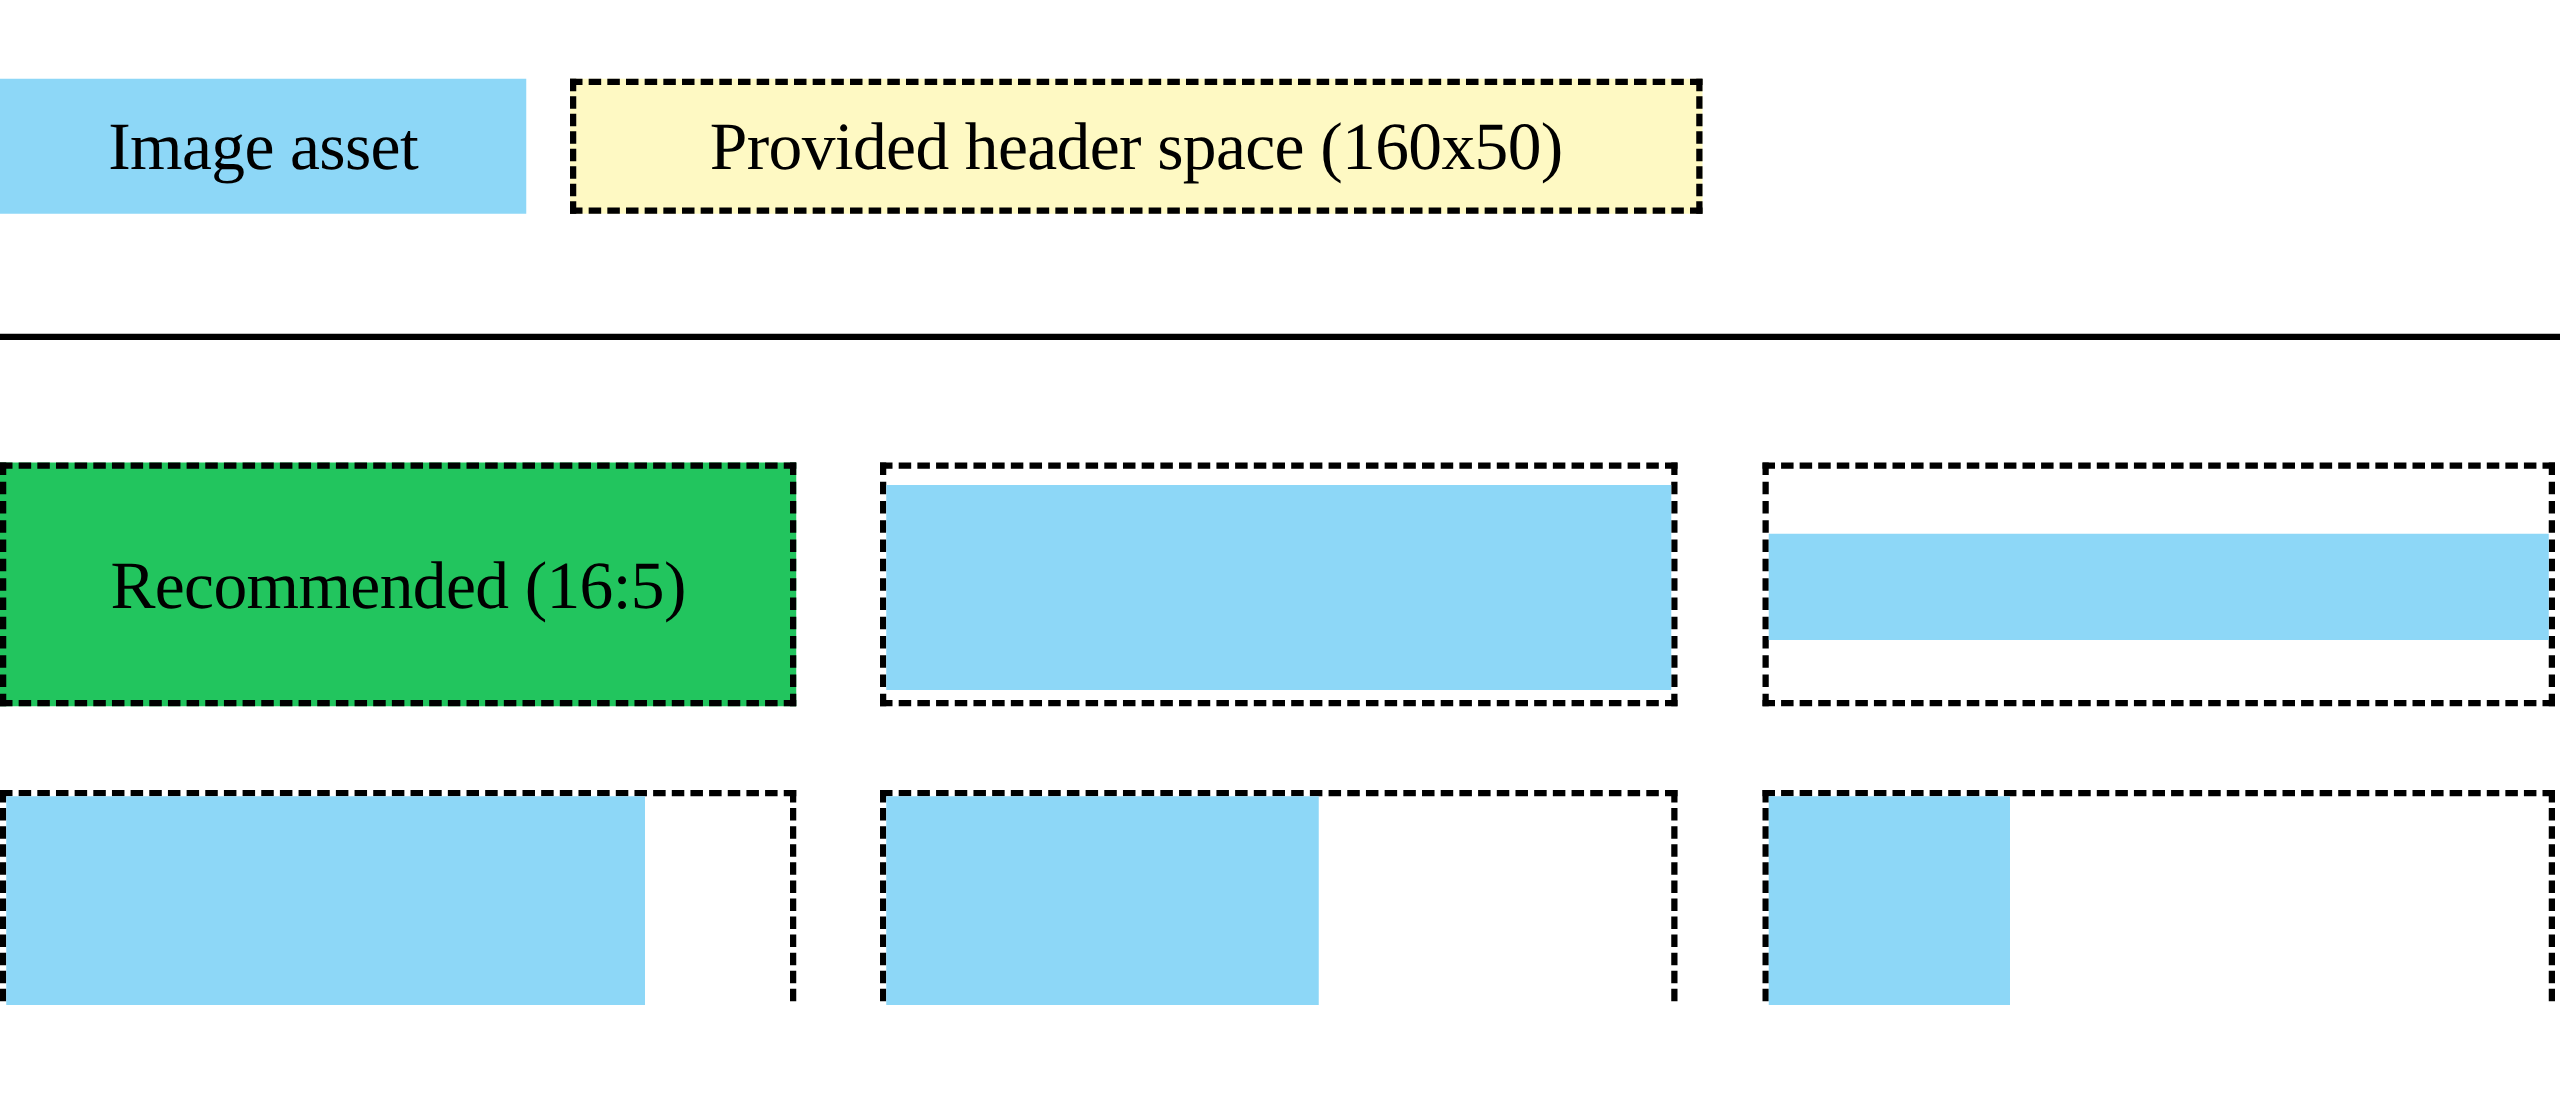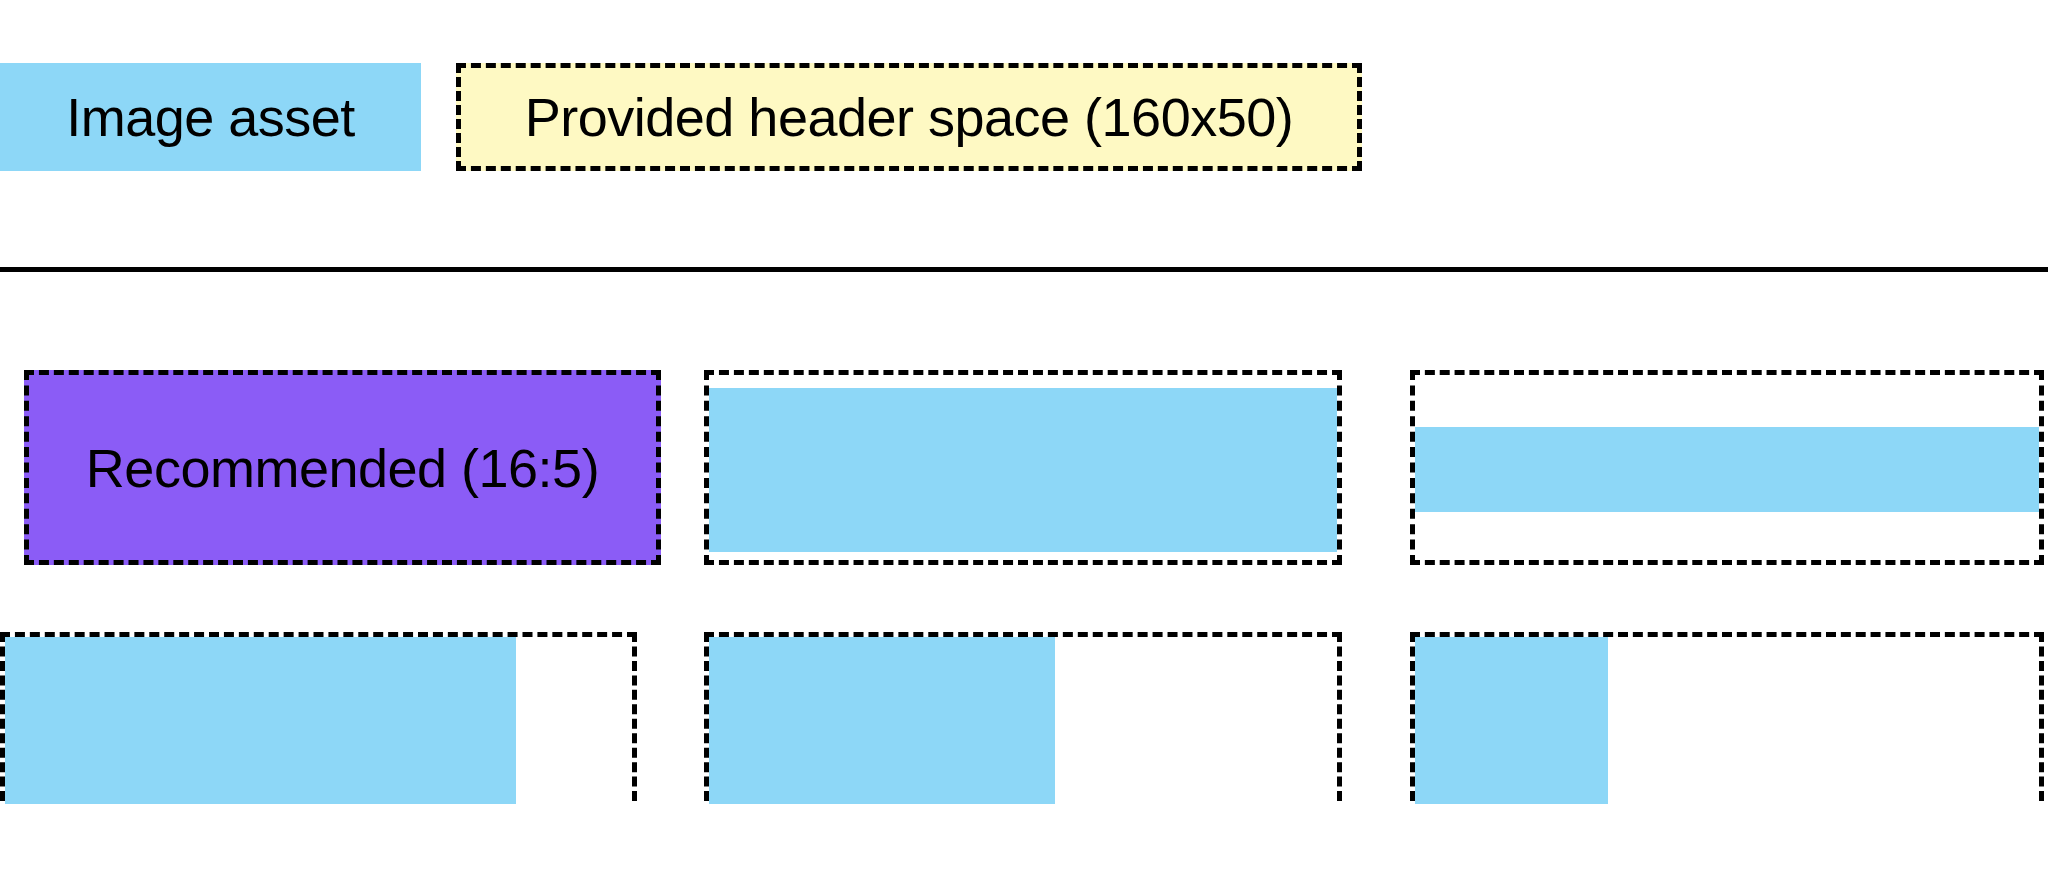--- a/index.html
+++ b/index.html
@@ -6,21 +6,21 @@
     margin: 0;
     padding: 0;
     background: #ffffff;
   }
   .canvas {
     position: relative;
     width: 2048px;
     height: 804px;
     background: #ffffff;
     overflow: hidden;
-    font-family: Liberation Sans, sans-serif;
+    font-family: Liberation Serif, serif;
     color: #000000;
   }
   .label {
     font-size: 54px;
     font-weight: 500;
     letter-spacing: -0.5px;
     white-space: nowrap;
     color: #000000;
   }
   .abs { position: absolute; }
@@ -70,21 +70,21 @@
   <div class="abs legend-swatch centered" style="background: rgb(141, 215, 247);">
     <span class="label">Image asset</span>
   </div>
 
   <div class="abs legend-dashed centered">
     <span class="label">Provided header space (160x50)</span>
   </div>
 
   <div class="abs rule"></div>
 
-  <div class="abs example-box row1 col1 centered" style="background: #8b5cf6; margin-left: 24px;">
+  <div class="abs example-box row1 col1 centered" style="background: #22c55e;">
     <span class="label">Recommended (16:5)</span>
   </div>
 
   <div class="abs example-box row1 col2">
     <div class="fill-rect" style="background: rgb(141, 215, 247); top: 13px; left: 0px; width: 628px; height: 164px;"></div>
   </div>
 
   <div class="abs example-box row1 col3">
     <div class="fill-rect" style="background: rgb(141, 215, 247); top: 52px; left: 0px; width: 624px; height: 85px;"></div>
   </div>

